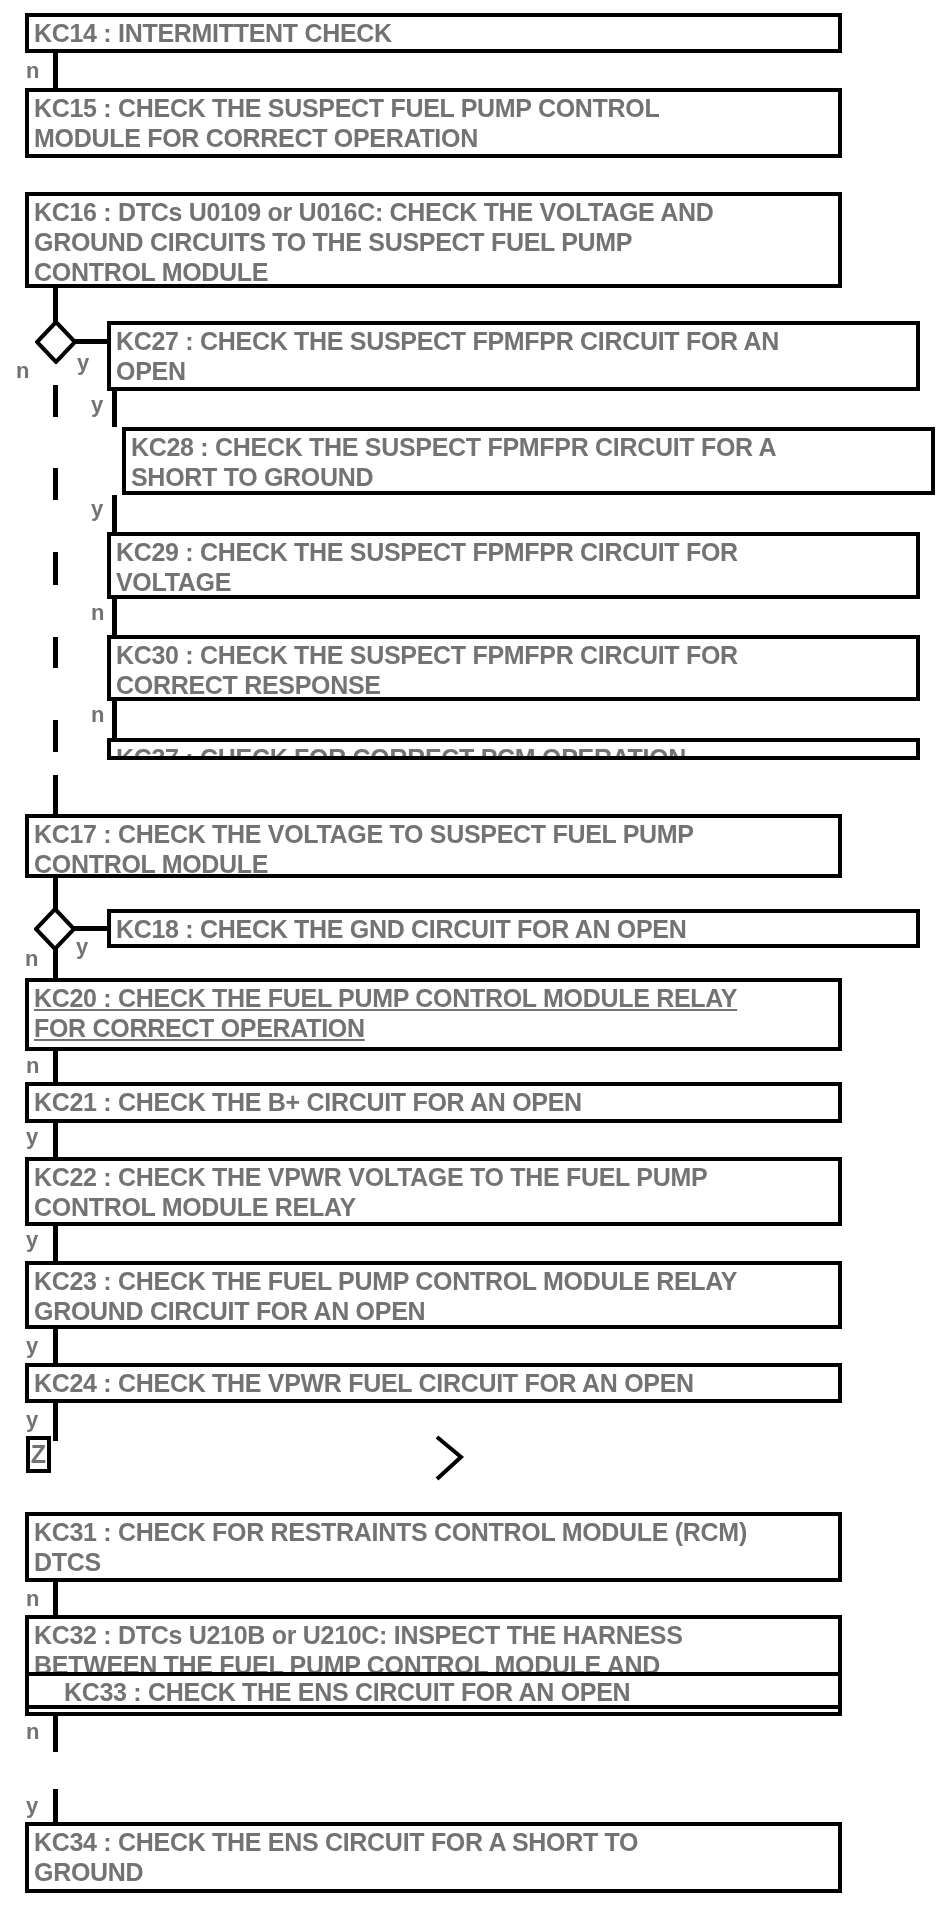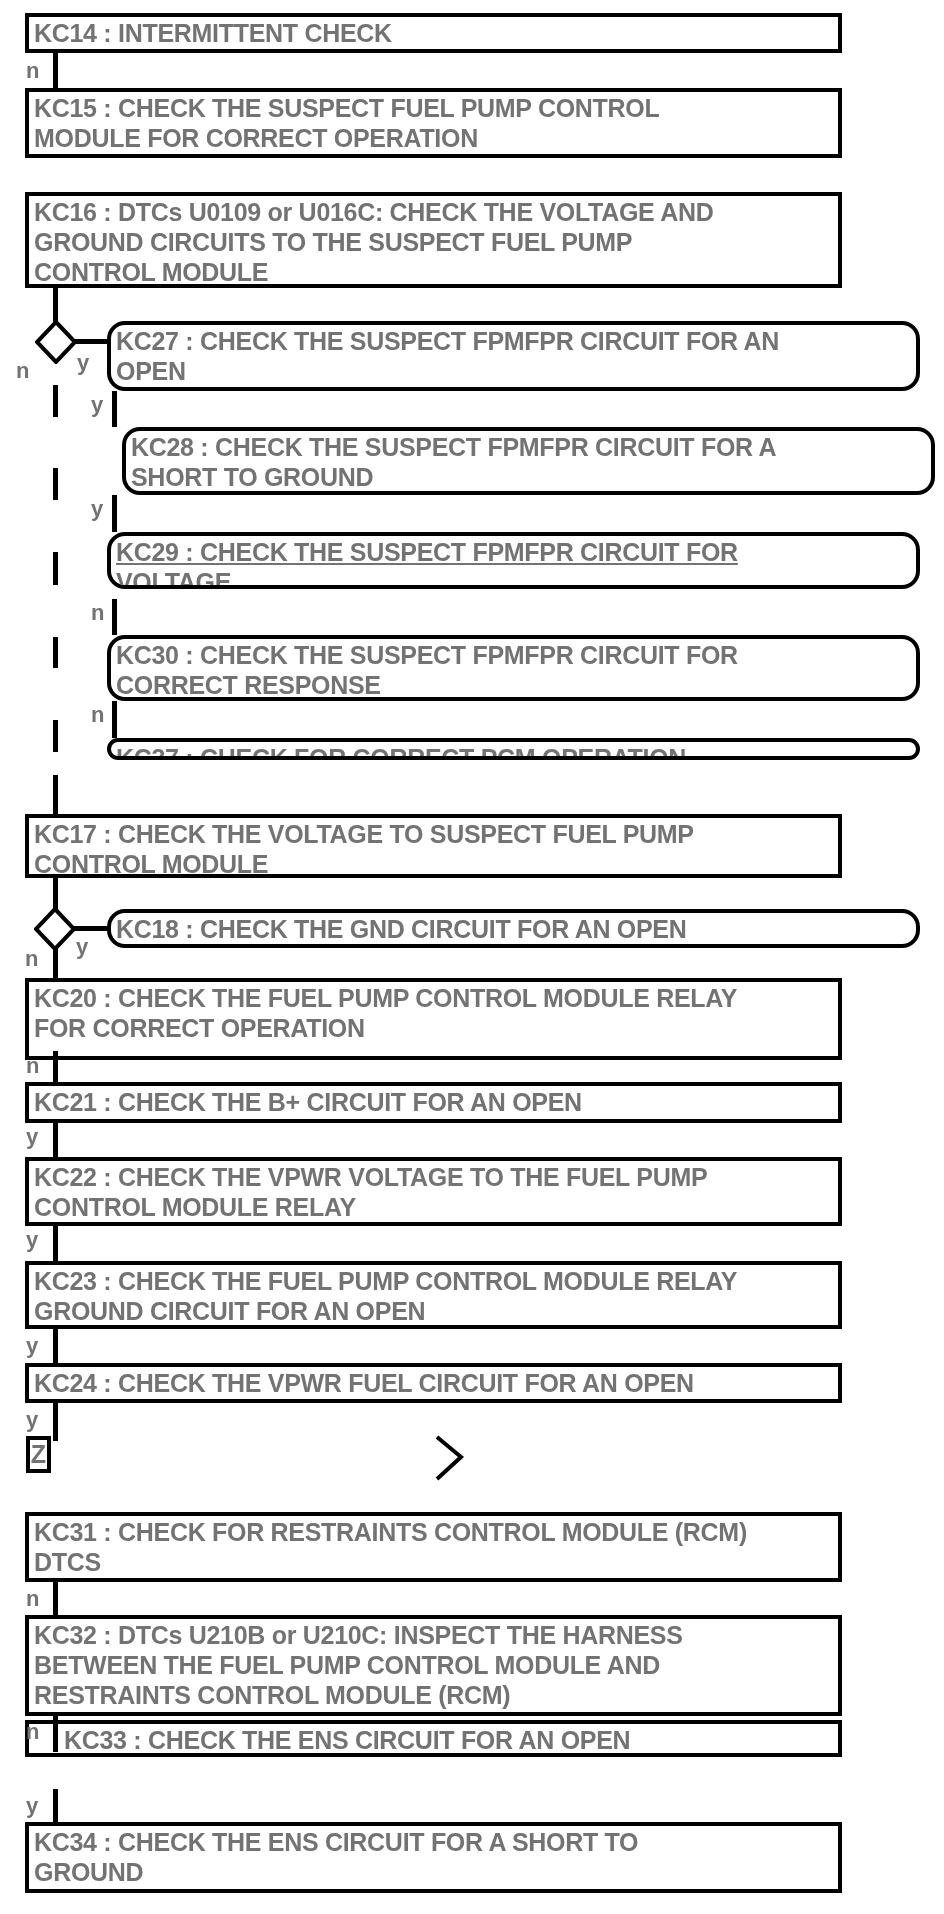--- a/index.html
+++ b/index.html
@@ -2,21 +2,21 @@
 <html><head>
 <meta charset="utf-8">
 <style>
   html,body{margin:0;padding:0;background:#fff;}
   #canvas{position:relative;width:944px;height:1914px;background:#fff;
           font-family:"Liberation Sans","DejaVu Sans",sans-serif;color:#737373;}
   .box{position:absolute;box-sizing:border-box;border:4px solid #000;background:#fff;
        font-weight:bold;font-size:25px;line-height:30px;letter-spacing:-0.3px;
        padding:1px 4px 0 5px;white-space:pre-line;overflow:hidden;}
   .box.full{left:25px;width:817px;}
-  .box.indent{left:107px;width:813px;border-radius:18px;}
+  .box.indent{left:107px;width:813px;}
   .vline{position:absolute;width:5px;background:#000;}
   .hline{position:absolute;height:5px;background:#000;}
   .elabel{position:absolute;font-weight:bold;font-size:22px;line-height:22px;}
   .diamond{position:absolute;width:42px;height:44px;}
   .zbox{position:absolute;box-sizing:border-box;border:4px solid #000;background:#fff;
         font-weight:bold;font-size:25px;line-height:28px;text-align:center;}
   .chev{position:absolute;}
 </style>
 </head>
 <body>
@@ -26,42 +26,42 @@
   <div class="box full" style="top:13px;height:40px;">KC14 : INTERMITTENT CHECK</div>
   <div class="box full" style="top:88px;height:70px;">KC15 : CHECK THE SUSPECT FUEL PUMP CONTROL
 MODULE FOR CORRECT OPERATION</div>
   <div class="box full" style="top:192px;height:96px;">KC16 : DTCs U0109 or U016C: CHECK THE VOLTAGE AND
 GROUND CIRCUITS TO THE SUSPECT FUEL PUMP
 CONTROL MODULE</div>
   <div class="box indent" style="top:321px;height:70px;">KC27 : CHECK THE SUSPECT FPMFPR CIRCUIT FOR AN
 OPEN</div>
   <div class="box indent" style="top:427px;height:68px;margin-left:15px;">KC28 : CHECK THE SUSPECT FPMFPR CIRCUIT FOR A
 SHORT TO GROUND</div>
-  <div class="box indent" style="top:532px;height:57px;text-decoration:underline;">KC29 : CHECK THE SUSPECT FPMFPR CIRCUIT FOR
+  <div class="box indent" style="top:532px;height:67px;">KC29 : CHECK THE SUSPECT FPMFPR CIRCUIT FOR
 VOLTAGE</div>
   <div class="box indent" style="top:635px;height:66px;">KC30 : CHECK THE SUSPECT FPMFPR CIRCUIT FOR
 CORRECT RESPONSE</div>
   <div class="box indent" style="top:738px;height:22px;">KC37 : CHECK FOR CORRECT PCM OPERATION</div>
   <div class="box full" style="top:814px;height:64px;">KC17 : CHECK THE VOLTAGE TO SUSPECT FUEL PUMP
 CONTROL MODULE</div>
   <div class="box indent" style="top:909px;height:39px;">KC18 : CHECK THE GND CIRCUIT FOR AN OPEN</div>
-  <div class="box full" style="top:978px;height:82px;">KC20 : CHECK THE FUEL PUMP CONTROL MODULE RELAY
+  <div class="box full" style="top:978px;height:73px;text-decoration:underline;">KC20 : CHECK THE FUEL PUMP CONTROL MODULE RELAY
 FOR CORRECT OPERATION</div>
   <div class="box full" style="top:1082px;height:41px;">KC21 : CHECK THE B+ CIRCUIT FOR AN OPEN</div>
   <div class="box full" style="top:1157px;height:69px;">KC22 : CHECK THE VPWR VOLTAGE TO THE FUEL PUMP
 CONTROL MODULE RELAY</div>
   <div class="box full" style="top:1261px;height:68px;">KC23 : CHECK THE FUEL PUMP CONTROL MODULE RELAY
 GROUND CIRCUIT FOR AN OPEN</div>
   <div class="box full" style="top:1363px;height:40px;">KC24 : CHECK THE VPWR FUEL CIRCUIT FOR AN OPEN</div>
   <div class="box full" style="top:1512px;height:70px;">KC31 : CHECK FOR RESTRAINTS CONTROL MODULE (RCM)
 DTCS</div>
   <div class="box full" style="top:1615px;height:101px;">KC32 : DTCs U210B or U210C: INSPECT THE HARNESS
 BETWEEN THE FUEL PUMP CONTROL MODULE AND
 RESTRAINTS CONTROL MODULE (RCM)</div>
-  <div class="box full" style="top:1720px;height:37px;padding-left:35px;">KC33 : CHECK THE ENS CIRCUIT FOR AN OPEN</div>
+  <div class="box full" style="top:1672px;height:37px;padding-left:35px;">KC33 : CHECK THE ENS CIRCUIT FOR AN OPEN</div>
   <div class="box full" style="top:1822px;height:71px;">KC34 : CHECK THE ENS CIRCUIT FOR A SHORT TO
 GROUND</div>
 
   <div class="vline" style="left:53px;top:53px;height:35px;"></div>
   <div class="vline" style="left:53px;top:288px;height:34px;"></div>
   <div class="vline" style="left:53px;top:878px;height:32px;"></div>
   <div class="vline" style="left:53px;top:948px;height:30px;"></div>
   <div class="vline" style="left:53px;top:1051px;height:31px;"></div>
   <div class="vline" style="left:53px;top:1123px;height:34px;"></div>
   <div class="vline" style="left:53px;top:1226px;height:35px;"></div>

